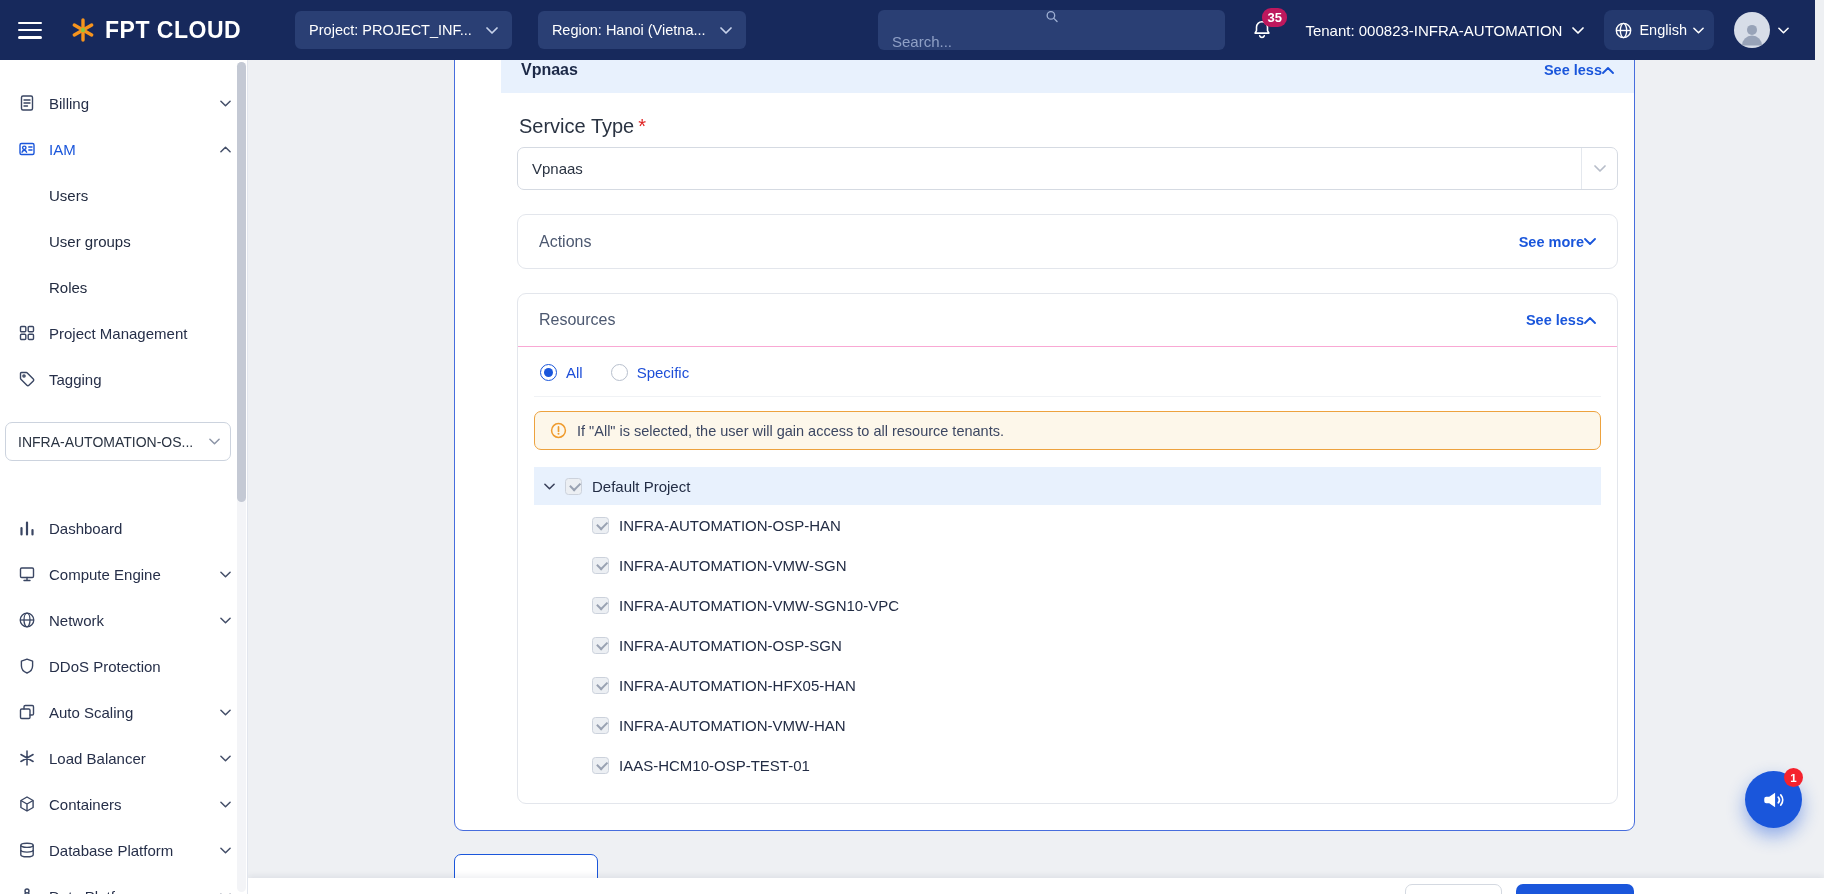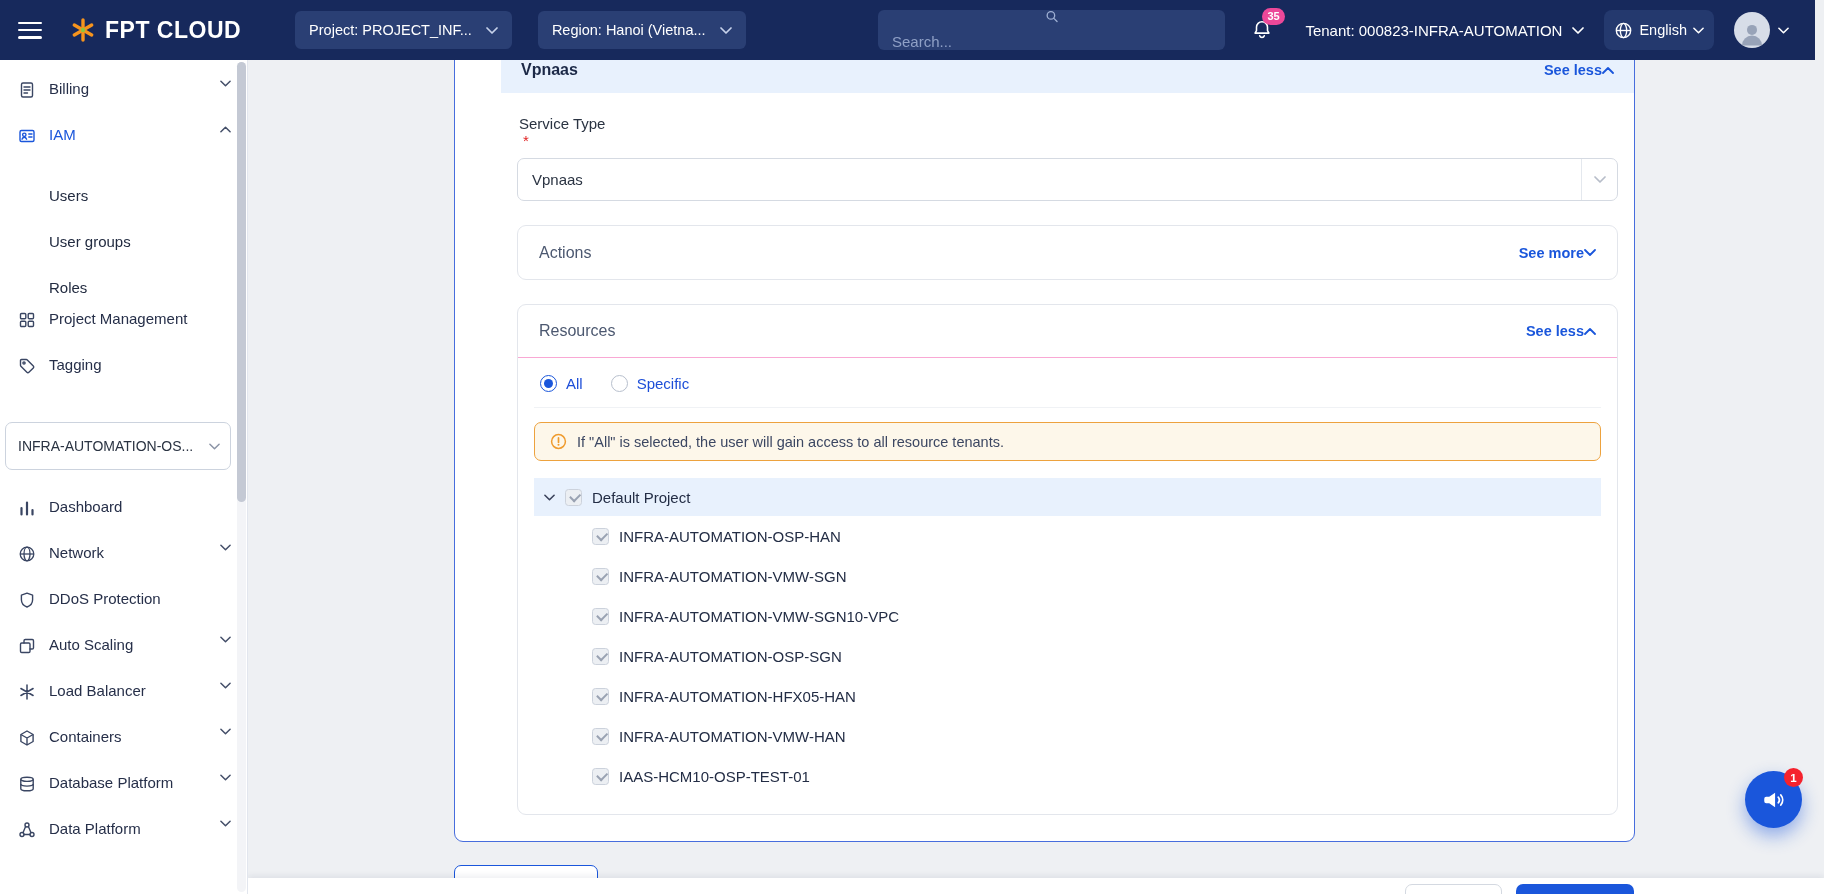--- a/index.html
+++ b/index.html
@@ -15,48 +15,48 @@
   .logo-text{font-size:23px;font-weight:bold;letter-spacing:.5px;}
   .hbtn{height:38px;background:#2a3f74;border:none;border-radius:6px;color:#fff;display:flex;align-items:center;gap:14px;padding:0 14px;font-size:14.5px;font-family:inherit;cursor:pointer;margin-right:18px;flex:none;}
   .chev{flex:none;}
   .chev.up{transform:rotate(180deg);}
   .hbtn .chev{color:#c7d2ea;}
   .search{position:absolute;left:878px;width:347px;height:40px;background:#2a3f74;border-radius:6px;display:flex;align-items:center;padding:0 14px;gap:10px;flex-direction:column;}
   .search input{background:transparent;border:none;outline:none;color:#e7ecf7;font-size:15px;width:100%;font-family:inherit;}
   .search input::placeholder{color:#8fa0c6;}
   .hright{margin-left:auto;display:flex;align-items:center;gap:20px;}
   .bell-wrap{position:relative;cursor:pointer;margin-right:12px;color:#fff;}
-  .badge{position:absolute;top:-11px;left:11px;background:#ec4899;color:#fff;font-size:11px;line-height:1;padding:3px 5px;border-radius:9px;font-weight:bold;}
+  .badge{position:absolute;top:-11px;left:11px;background:#be185d;color:#fff;font-size:13px;line-height:1;padding:3px 5px;border-radius:9px;font-weight:bold;}
   .tenant{display:flex;align-items:center;gap:10px;font-size:15px;cursor:pointer;white-space:nowrap;}
   .lang{height:40px;background:#24396e;border-radius:8px;display:flex;align-items:center;gap:6px;padding:0 10px;font-size:14.5px;cursor:pointer;}
   .avatar-wrap{display:flex;align-items:center;gap:8px;cursor:pointer;}
   .avatar{width:36px;height:36px;border-radius:50%;background:#d7dde8;display:flex;align-items:flex-end;justify-content:center;overflow:hidden;}
 
   
   .sidebar{position:absolute;top:60px;left:0;width:248px;bottom:0;background:#fff;border-right:1px solid #e2e6ee;overflow:hidden;z-index:20;padding-top:20px;}
-  .side-item{height:46px;display:flex;align-items:flex-start;gap:13px;padding:0 16px 0 17px;font-size:15px;color:#262f49;cursor:pointer;}
+  .side-item{height:46px;display:flex;align-items:center;gap:13px;padding:0 16px 0 17px;font-size:15px;color:#262f49;cursor:pointer;}
   .side-item .sicon{width:19px;height:19px;display:flex;align-items:center;justify-content:center;color:#3a4663;flex:none;}
   .side-item .chev{margin-left:auto;color:#434e68;}
   .side-item.active{color:#1a56db;}
   .side-item.active .sicon{color:#1a56db;}
   .side-sub{height:46px;display:flex;align-items:center;padding-left:49px;font-size:15px;color:#222b40;cursor:pointer;}
-  .side-select{margin:20px 16px 28px 5px;height:48px;border:1px solid #ccd3de;border-radius:7px;display:flex;align-items:center;gap:8px;padding:0 10px 0 12px;font-size:14px;color:#2a3342;cursor:pointer;background:#fff;}
+  .side-select{margin:20px 16px 44px 5px;height:39px;border:1px solid #ccd3de;border-radius:7px;display:flex;align-items:center;gap:8px;padding:0 10px 0 12px;font-size:14px;color:#2a3342;cursor:pointer;background:#fff;}
   .side-select .txt{white-space:nowrap;overflow:hidden;text-overflow:ellipsis;flex:1;}
   .side-select .chev{color:#8b94a6;}
   .sb-track{position:absolute;top:2px;right:1px;width:9px;bottom:2px;background:#f3f4f7;border-radius:5px;}
   .sb-thumb{position:absolute;top:0;left:0;right:0;height:53%;background:#c4c9d4;border-radius:5px;cursor:pointer;}
 
   
   .main{position:absolute;top:60px;left:248px;right:0;bottom:0;overflow:hidden;background:#eef0f3;}
   .card{width:1181px;margin:-14px 0 0 206px;background:#fff;border:1px solid #476ddd;border-radius:9px;overflow:hidden;padding-left:46px;}
   .card-band{height:46px;background:#e8f1fd;display:flex;align-items:center;justify-content:space-between;padding:0 20px;}
   .band-title{font-size:16px;font-weight:bold;color:#1c2947;}
   .link{display:flex;align-items:center;color:#1a56db;font-size:14.5px;font-weight:600;cursor:pointer;text-decoration:none;}
   .card-body{padding:20px 16px 26px;}
-  .field-label{font-size:15px;color:#2a3342;margin:2px 0 9px 2px;display:flex;flex-direction:column;}
+  .field-label{font-size:20px;color:#2a3342;margin:2px 0 9px 2px;display:flex;}
   .req{color:#e02424;margin-left:4px;}
   .select-ctrl{height:43px;border:1px solid #d5dae2;border-radius:7px;display:flex;align-items:center;padding-left:14px;font-size:15px;color:#2a3342;cursor:pointer;background:#fff;}
   .sel-suffix{margin-left:auto;height:100%;width:36px;border-left:1px solid #e4e8ee;display:flex;align-items:center;justify-content:center;color:#b7bdc9;}
   .section-box{border:1px solid #e3e6ec;border-radius:9px;margin-top:24px;background:#fff;}
   .section-head{height:53px;display:flex;align-items:center;justify-content:space-between;padding:0 21px;}
   .section-head.bordered{border-bottom:1px solid #f9a8d4;}
   .section-title{font-size:16px;color:#4c5870;font-weight:500;}
   .res-body{padding:0 16px 18px;}
   .radio-row{display:flex;align-items:center;gap:28px;padding:17px 6px 15px;border-bottom:1px solid #f0f2f5;}
   .radio{display:flex;align-items:center;gap:9px;font-size:15px;color:#1d4ed8;cursor:pointer;}
@@ -238,20 +238,32 @@
 
   <div class="side-item">
     <span class="sicon">
       <svg width="18" height="18" viewBox="0 0 18 18" fill="none" stroke="currentColor" stroke-width="2.2" stroke-linecap="round">
           <path d="M3.5 15.5V9M9 15.5V3.5M14.5 15.5V11"></path>
         </svg>
     </span>
     <span>Dashboard</span>
   </div>
 
+  <div class="side-item">
+    <span class="sicon">
+      <svg width="18" height="18" viewBox="0 0 18 18" fill="none" stroke="currentColor" stroke-width="1.4" stroke-linecap="round">
+          <rect x="2.5" y="3" width="13" height="9.5" rx="1.2"></rect>
+          <path d="M9 12.5v2.5M6 15.5h6"></path>
+        </svg>
+    </span>
+    <span>Compute Engine</span>
+    <svg class="chev" width="11" height="7" viewBox="0 0 12 7">
+        <path d="M1 1l5 5 5-5" fill="none" stroke="currentColor" stroke-width="1.6" stroke-linecap="round" stroke-linejoin="round"></path>
+      </svg>
+  </div>
 
   <div class="side-item">
     <span class="sicon">
       <svg width="18" height="18" viewBox="0 0 18 18" fill="none" stroke="currentColor" stroke-width="1.3">
           <circle cx="9" cy="9" r="6.8"></circle>
           <ellipse cx="9" cy="9" rx="3" ry="6.8"></ellipse>
           <path d="M2.2 9h13.6"></path>
         </svg>
     </span>
     <span>Network</span>

